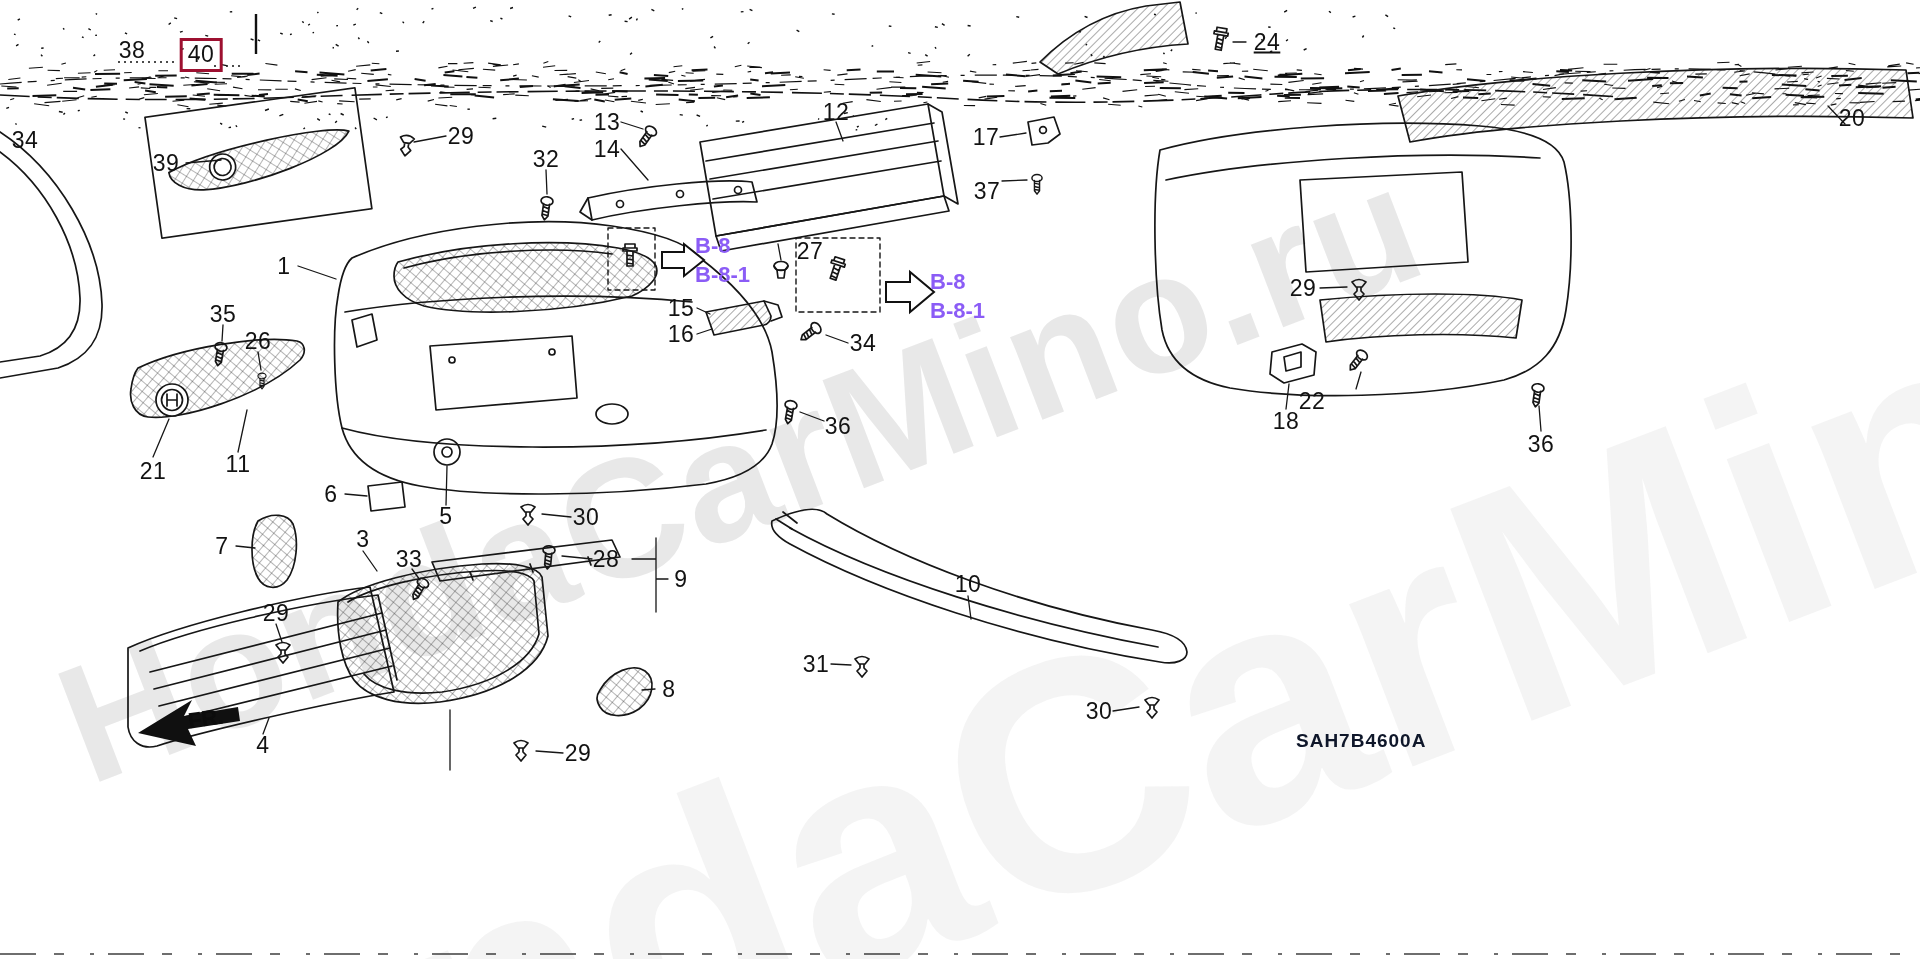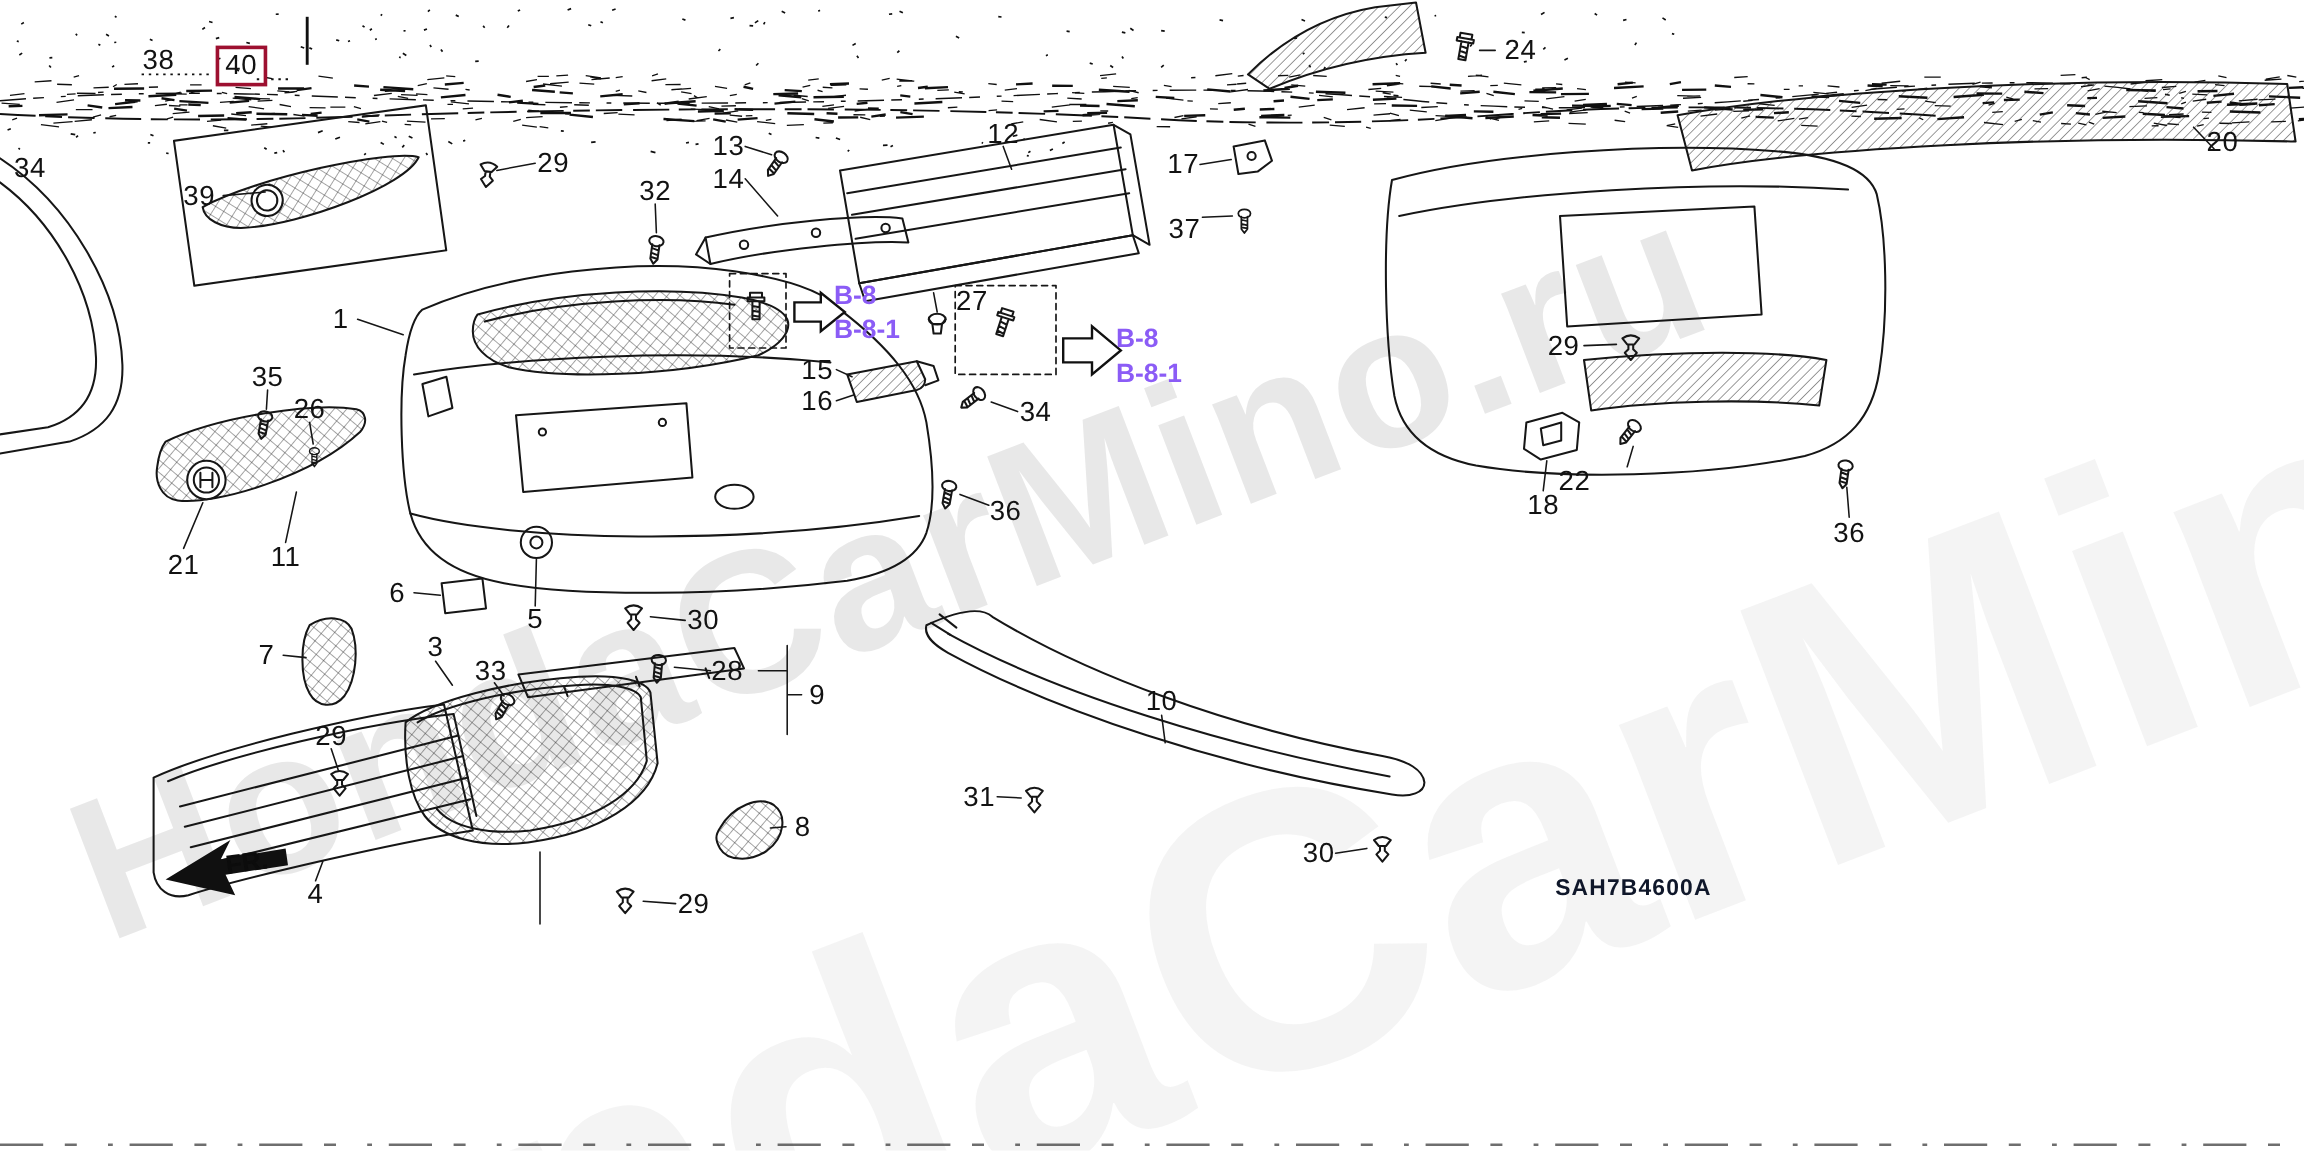--- a/index.html
+++ b/index.html
@@ -207,21 +207,21 @@
       <div class="callout hl" style="left: 201px; top: 55px;">40</div>
       <div class="callout" style="left: 25px; top: 140px;">34</div>
       <div class="callout" style="left: 166px; top: 163px;">39</div>
       <div class="callout" style="left: 461px; top: 136px;">29</div>
       <div class="callout" style="left: 546px; top: 159px;">32</div>
       <div class="callout" style="left: 607px; top: 122px;">13</div>
       <div class="callout" style="left: 607px; top: 149px;">14</div>
       <div class="callout" style="left: 836px; top: 112px;">12</div>
       <div class="callout" style="left: 986px; top: 137px;">17</div>
       <div class="callout" style="left: 987px; top: 191px;">37</div>
-      <div class="callout" style="left: 1267px; top: 42px;">24</div>
+      <div class="callout" style="left: 1267px; top: 42px; text-decoration: underline;">24</div>
       <div class="callout" style="left: 1852px; top: 118px;">20</div>
       <div class="callout" style="left: 284px; top: 266px;">1</div>
       <div class="callout" style="left: 223px; top: 314px;">35</div>
       <div class="callout" style="left: 258px; top: 341px;">26</div>
       <div class="callout" style="left: 778px; top: 251px; margin-left: 32px;">27</div>
       <div class="callout" style="left: 681px; top: 308px;">15</div>
       <div class="callout" style="left: 681px; top: 334px; text-align: center;">16</div>
       <div class="callout" style="left: 863px; top: 343px;">34</div>
       <div class="callout" style="left: 1303px; top: 288px;">29</div>
       <div class="callout" style="left: 1286px; top: 421px;">18</div>

